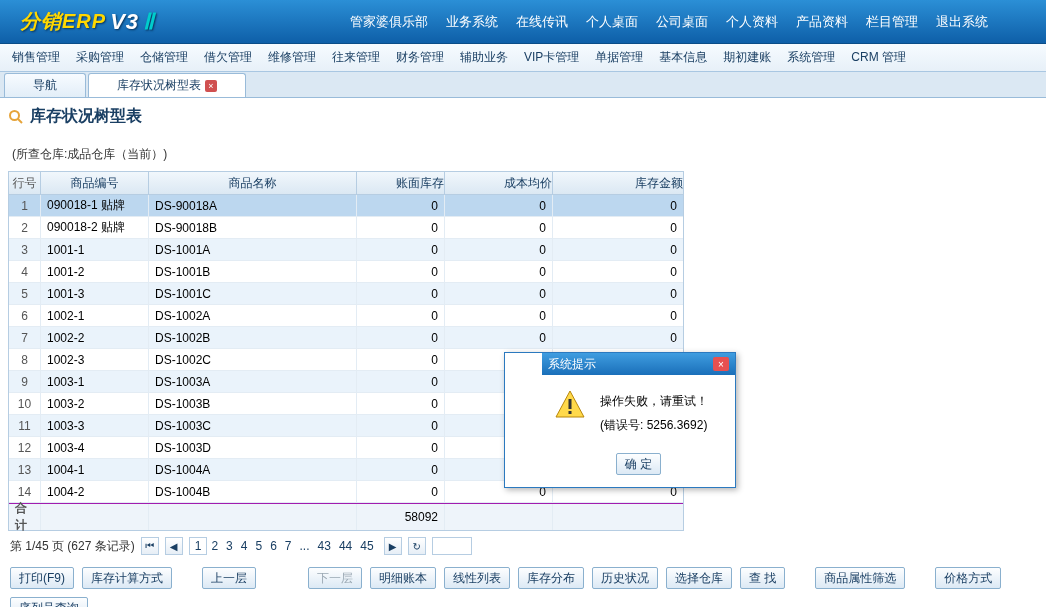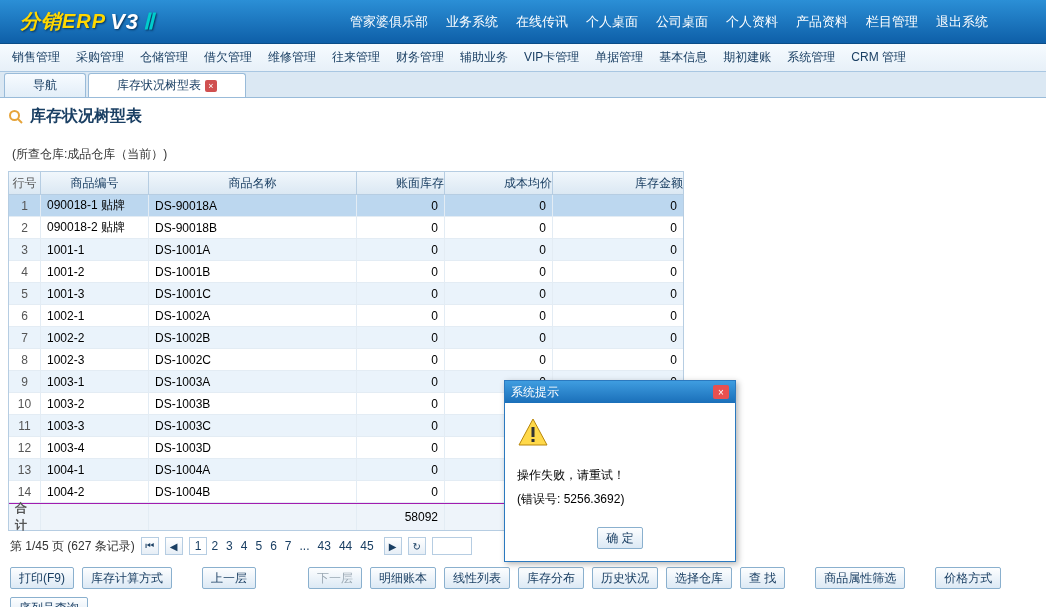--- a/index.html
+++ b/index.html
@@ -57,24 +57,24 @@
 .pager .pg.active { border:1px solid #b6cde2; background:#fff; padding:1px 5px; }
 .pager input { width:40px; height:18px; border:1px solid #b6cde2; }
 
 
 .toolbar { display:flex; gap:8px; align-items:center; padding:6px 2px; flex-wrap:wrap; }
 .bt { height:22px; padding:0 8px; border:1px solid #8ab0ce; background:linear-gradient(#fdfeff,#dce9f5); border-radius:2px; cursor:pointer; font-size:12px; color:#1a3f63; display:inline-flex; align-items:center; }
 .bt.disabled { color:#9aa8b3; cursor:default;margin-left:44px; }
 .spacer { width:14px; }
 
 
-.dialog { position:absolute; left:504px; top:380px; width:232px; border:1px solid #2b79bf; background:#fff; box-shadow:2px 2px 6px rgba(0,0,0,.3); }
+.dialog { position:absolute; left:504px; top:352px; width:232px; border:1px solid #2b79bf; background:#fff; box-shadow:2px 2px 6px rgba(0,0,0,.3);padding-left:37px; }
 .dialog-head { height:22px; background:linear-gradient(#3f9de0,#1a6fb9); color:#fff; display:flex; align-items:center; justify-content:space-between; padding:0 6px; font-size:12px; }
 .dialog-close { width:16px; height:14px; background:#e85050; color:#fff; font-size:10px; display:inline-flex; align-items:center; justify-content:center; border-radius:2px; cursor:pointer; }
-.dialog-body { padding:14px 12px 8px 12px; display:flex; gap:14px;flex-direction:column; }
+.dialog-body { padding:14px 12px 8px 12px; display:flex; gap:14px; }
 .warn-icon { width:32px; height:32px; }
 .dialog-msg { font-size:12px; line-height:2; }
 .dialog-foot { display:flex; justify-content:center; padding:8px 0 12px 0; }
 </style>
 </head>
 <body>
 
 <div class="header">
   <div class="logo">
     <span>分销ERP</span>

